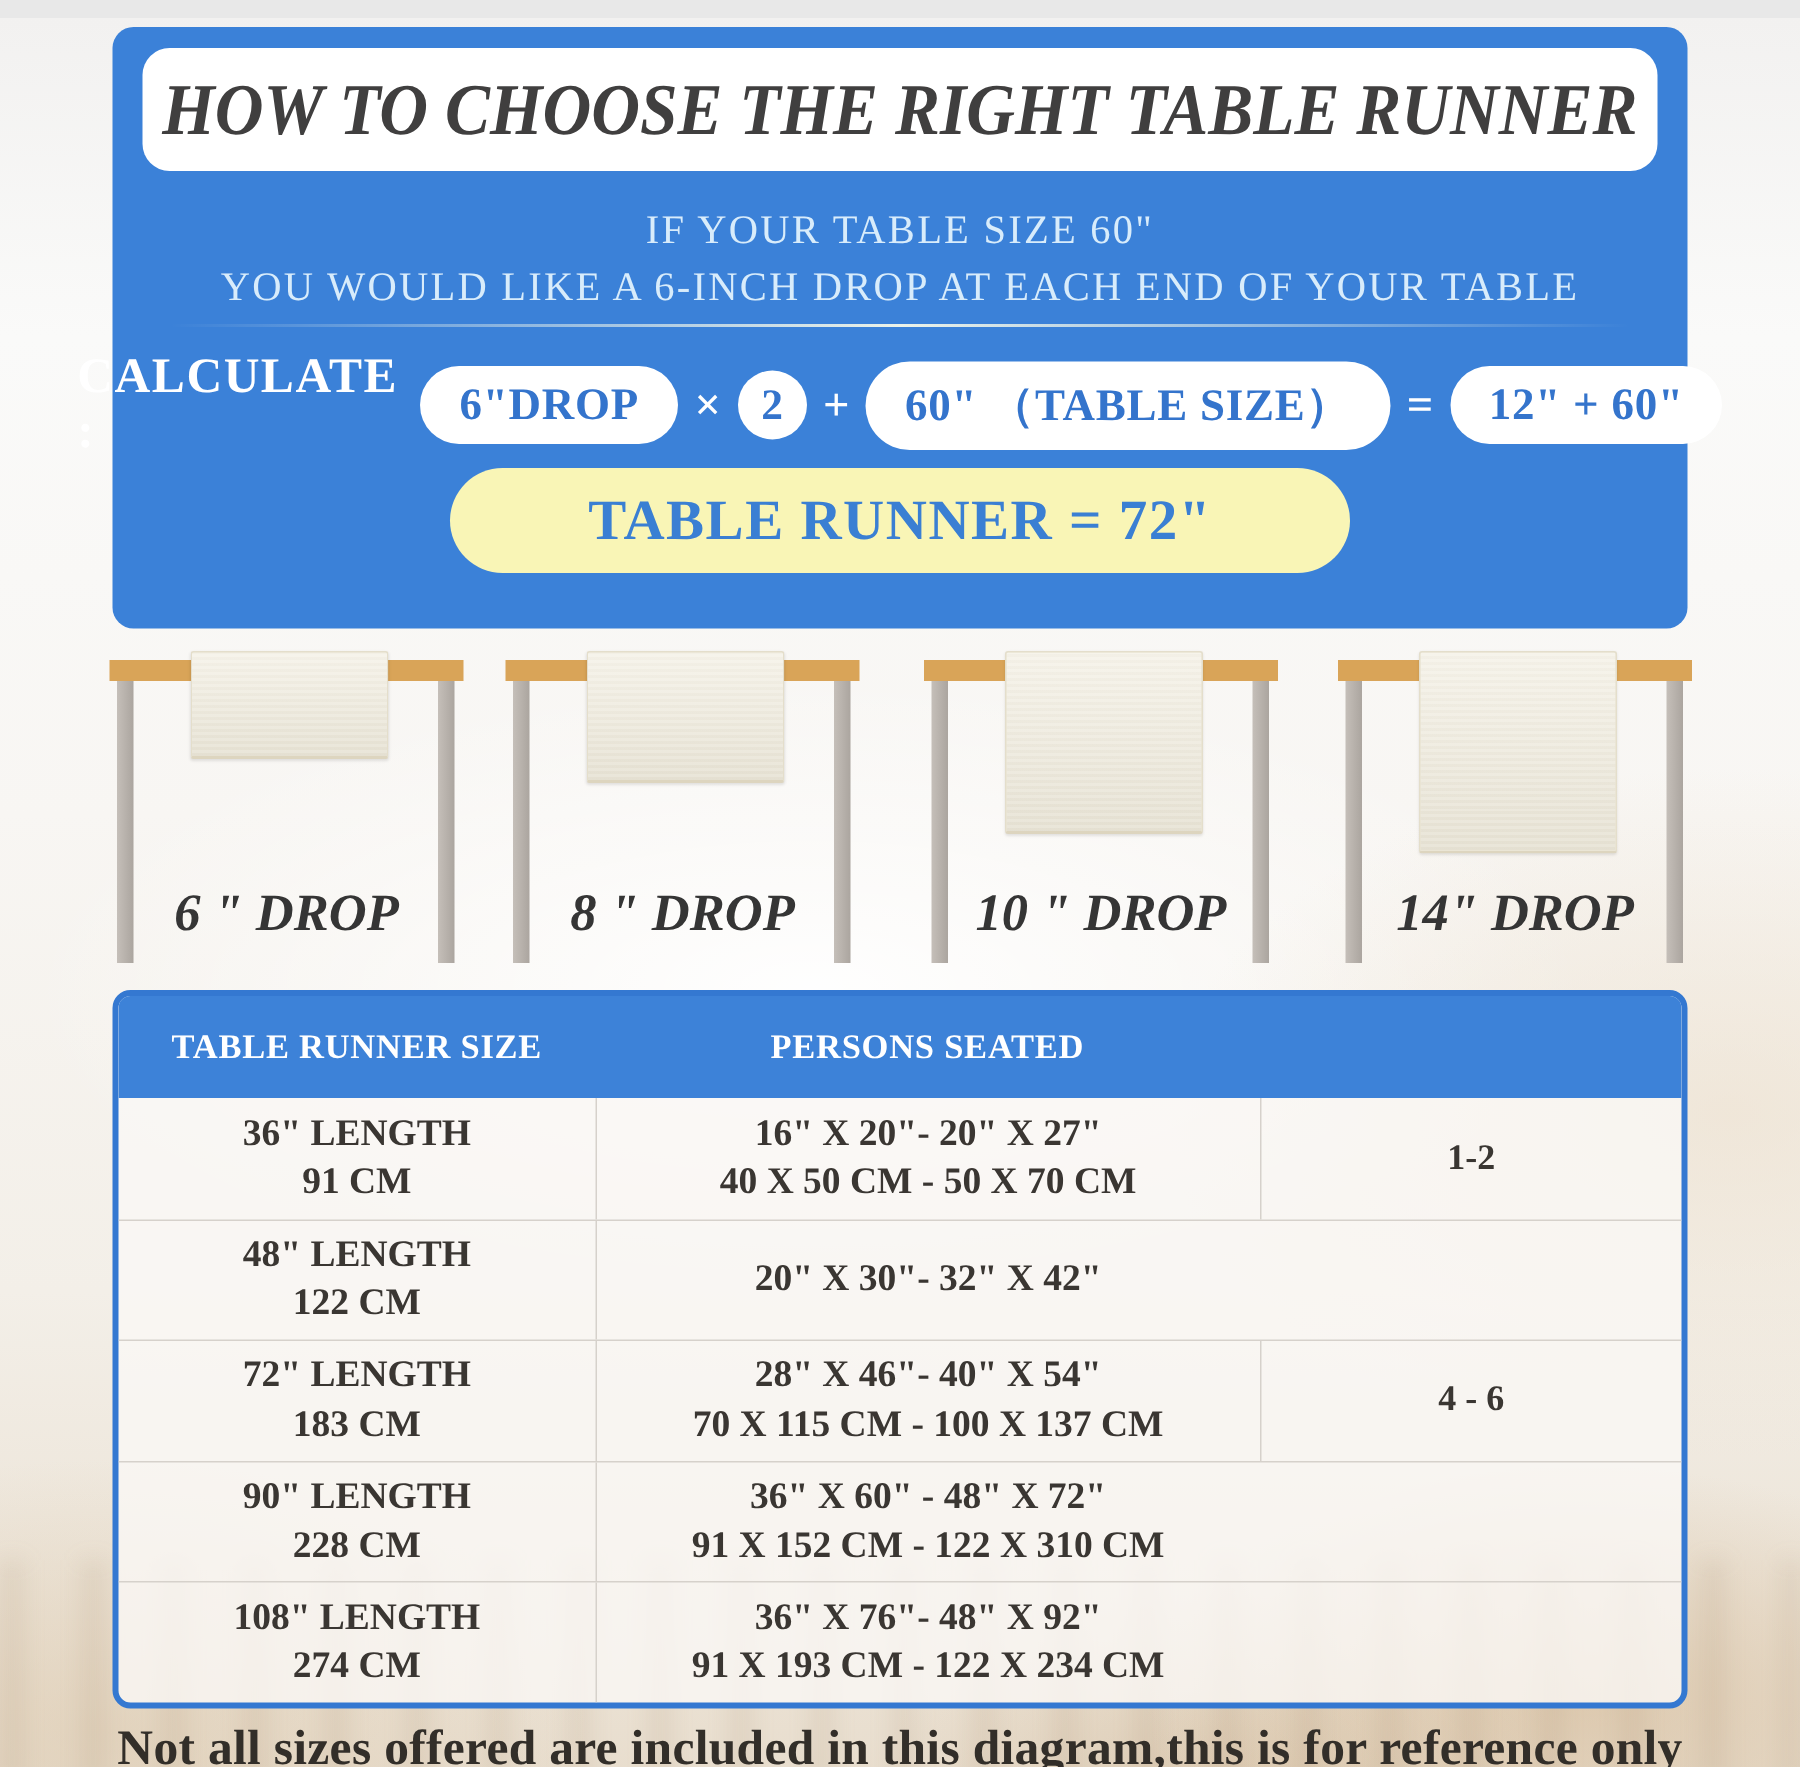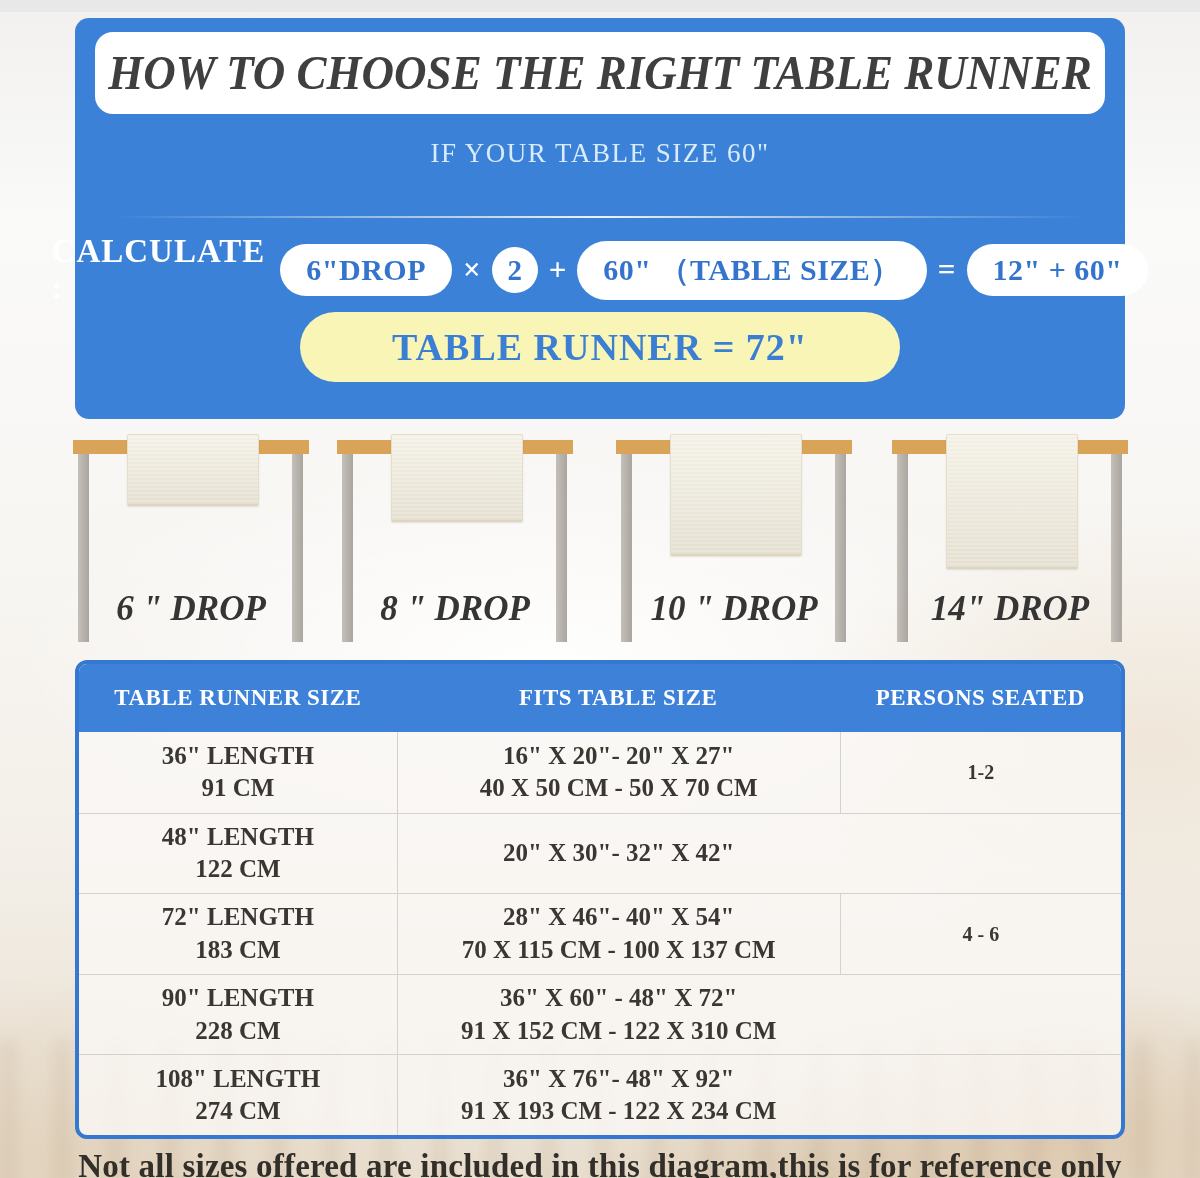--- a/index.html
+++ b/index.html
@@ -96,37 +96,38 @@
   .chart-header { height:68px; background:#3d82d8; display:grid; grid-template-columns:30.5% 42.5% 27%; align-items:center; }
   .chart-header .col-h { text-align:center; color:#ffffff; font-weight:bold; font-size:23px; letter-spacing:0.5px; }
   .chart-body { height:calc(100% - 68px); display:grid; grid-template-rows:repeat(5,1fr); }
   .chart-row { display:grid; grid-template-columns:30.5% 42.5% 27%; }
   .chart-row + .chart-row { border-top:1px solid #d6d1cb; }
   .cell {
     display:flex; flex-direction:column; align-items:center; justify-content:center; gap:2px;
     font-weight:bold; color:#3a3632; font-size:25px; line-height:1.22; text-align:center;
   }
   .cell + .cell { border-left:1px solid #d6d1cb; }
-  .cell.persons { font-size:20px; }
+  .cell.persons { font-size:24px; }
 
   .footer-note {
     position:absolute; top:1136px; width:100%; text-align:center; z-index:2;
     font-size:33px; font-weight:bold; color:#322e29; letter-spacing:0.2px;
   }
 </style>
 </head>
 <body>
 
 <div class="page">
 
   <div class="hero">
     <div class="title-box">
       <div class="title-text">HOW TO CHOOSE THE RIGHT TABLE RUNNER</div>
     </div>
     <div class="subtitle line1">IF YOUR TABLE SIZE 60"</div>
+    <div class="subtitle line2">YOU WOULD LIKE A 6-INCH DROP AT EACH END OF YOUR TABLE</div>
     <div class="glow-line"></div>
 
     <div class="calc-row">
       <span class="calc-label">CALCULATE :</span>
       <span class="pill">6"DROP</span>
       <span class="op">×</span>
       <span class="circle">2</span>
       <span class="op">+</span>
       <span class="pill">60" （TABLE SIZE）</span>
       <span class="op">=</span>
@@ -168,21 +169,20 @@
       <div class="leg right"></div>
       <div class="runner"></div>
       <div class="drop-label">14" DROP</div>
     </div>
 
   </div>
 
   <div class="size-chart">
     <div class="chart-header">
       <div class="col-h">TABLE RUNNER SIZE</div>
-      <div class="col-h">FITS TABLE SIZE</div>
       <div class="col-h">PERSONS SEATED</div>
     </div>
     <div class="chart-body">
 
       <div class="chart-row">
         <div class="cell">
           <span>36" LENGTH</span>
           <span>91 CM</span>
         </div>
         <div class="cell">

